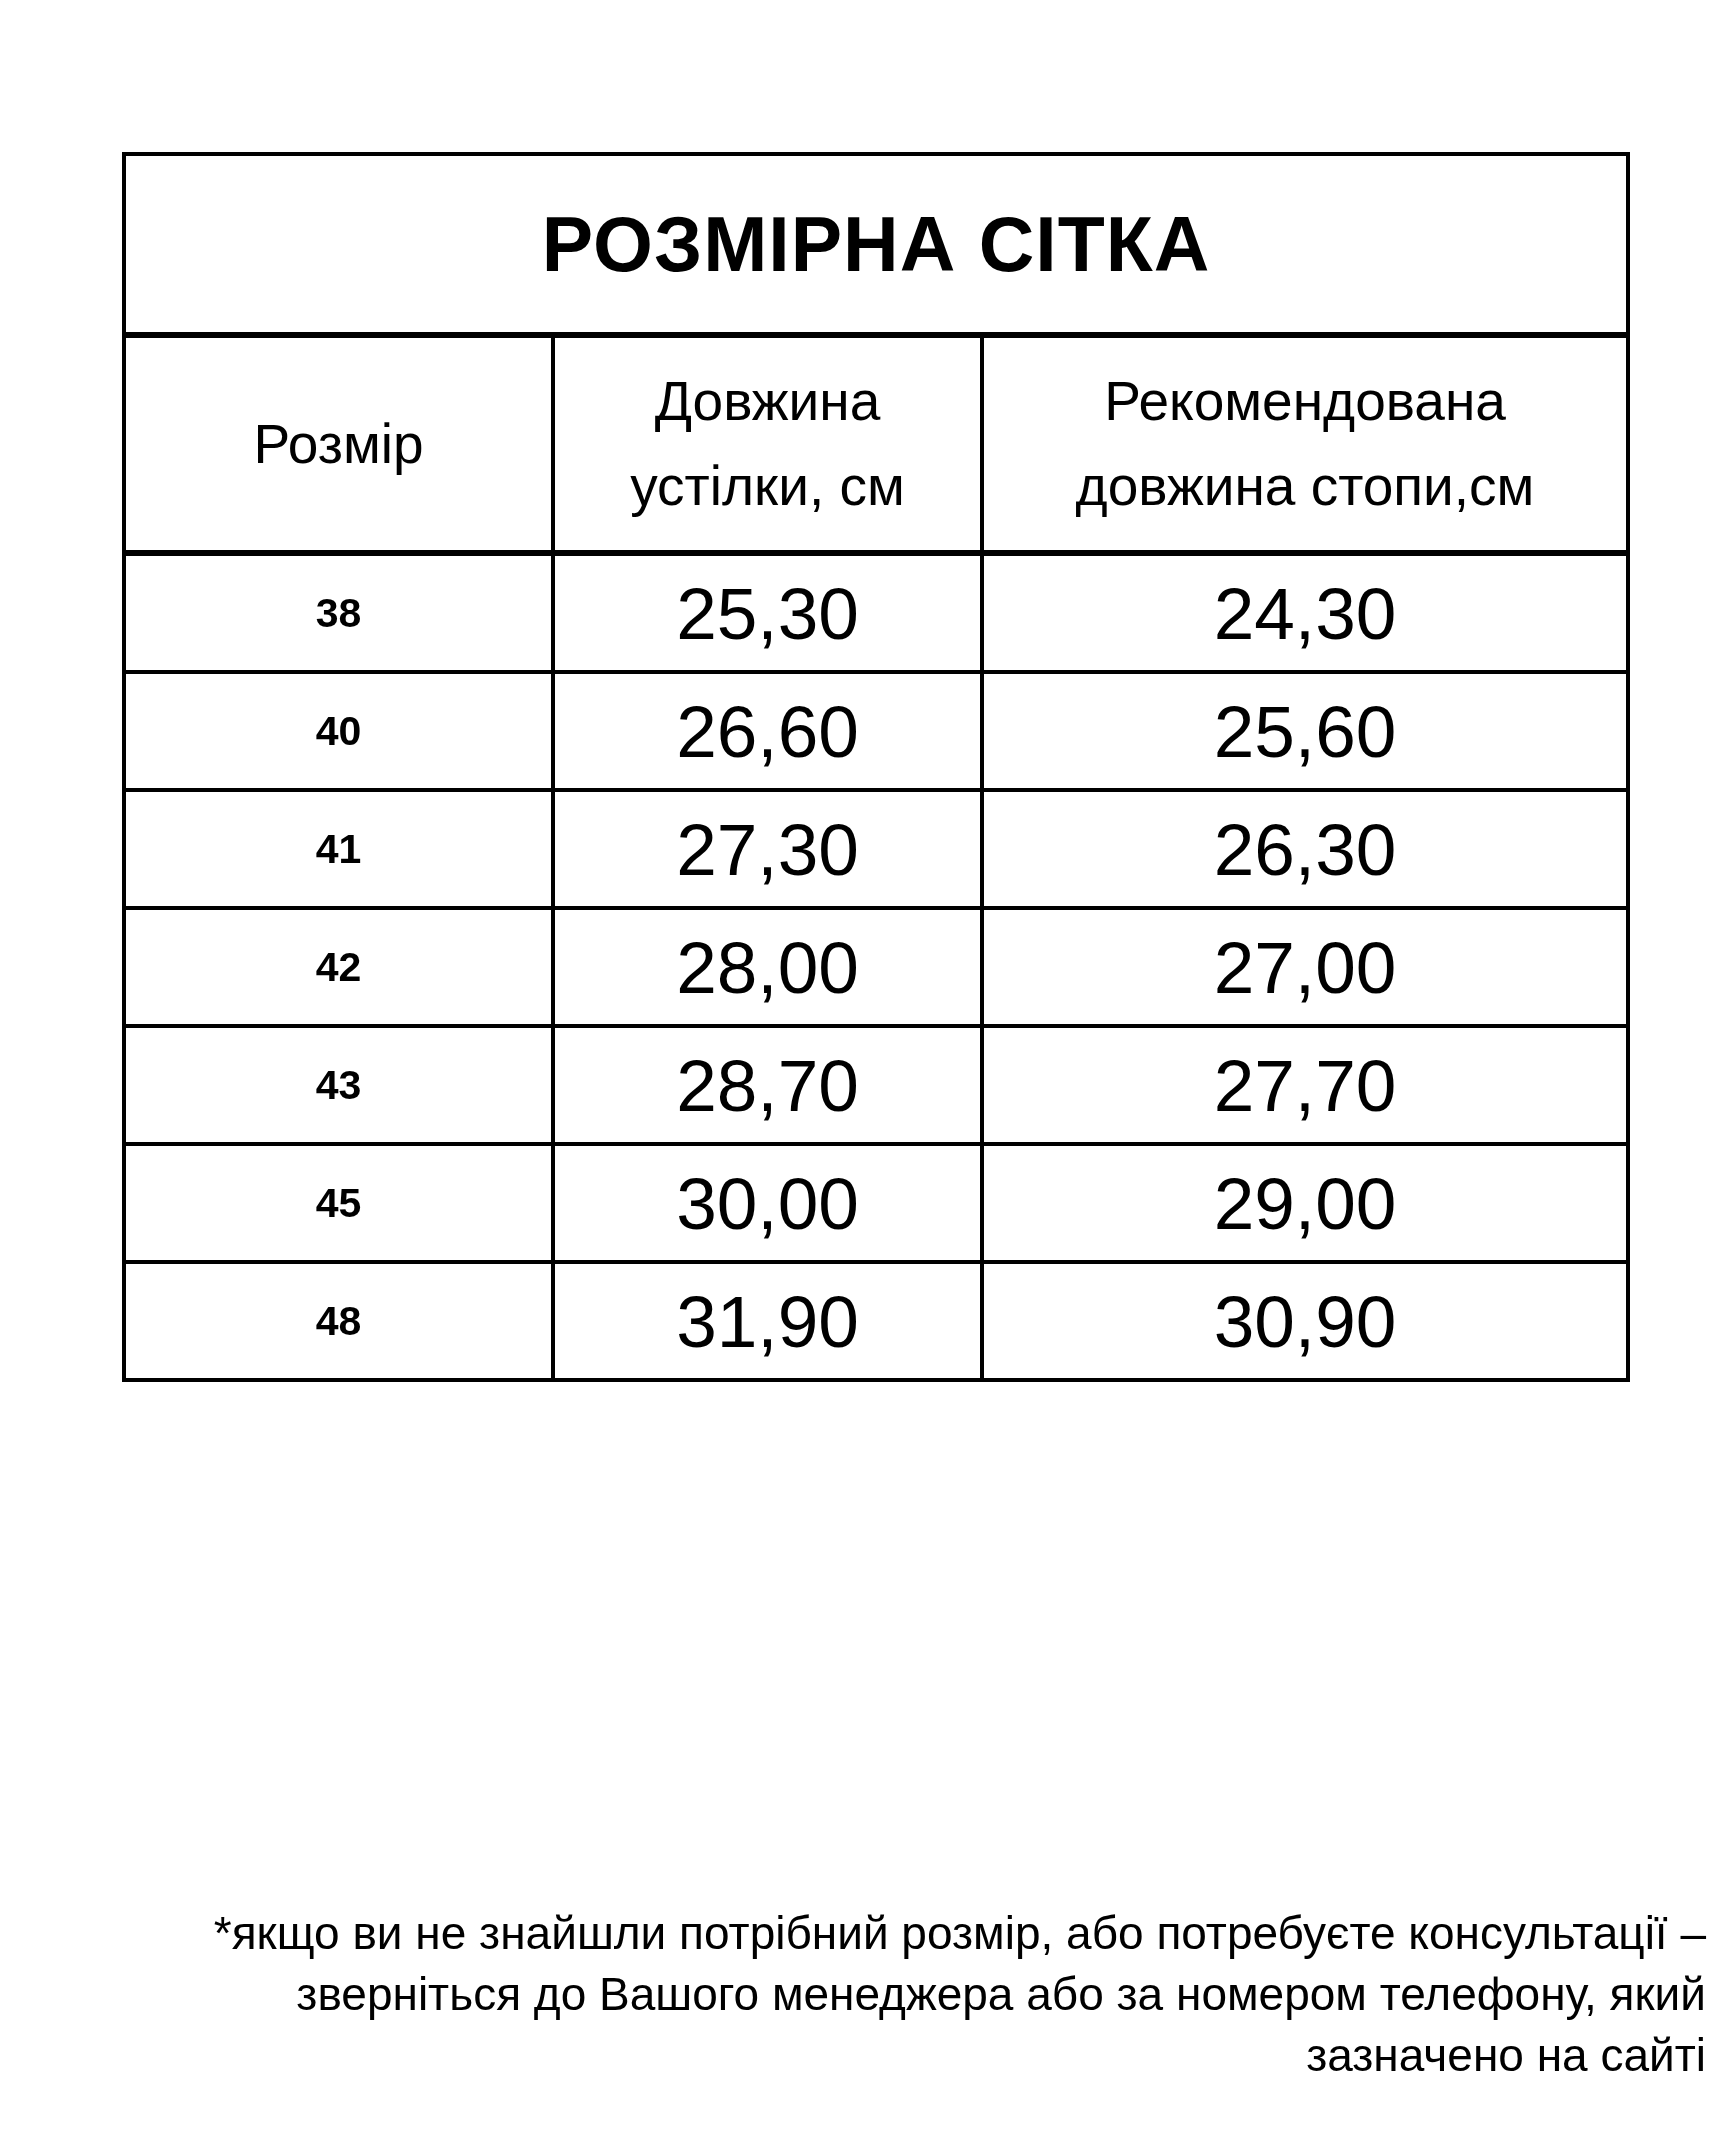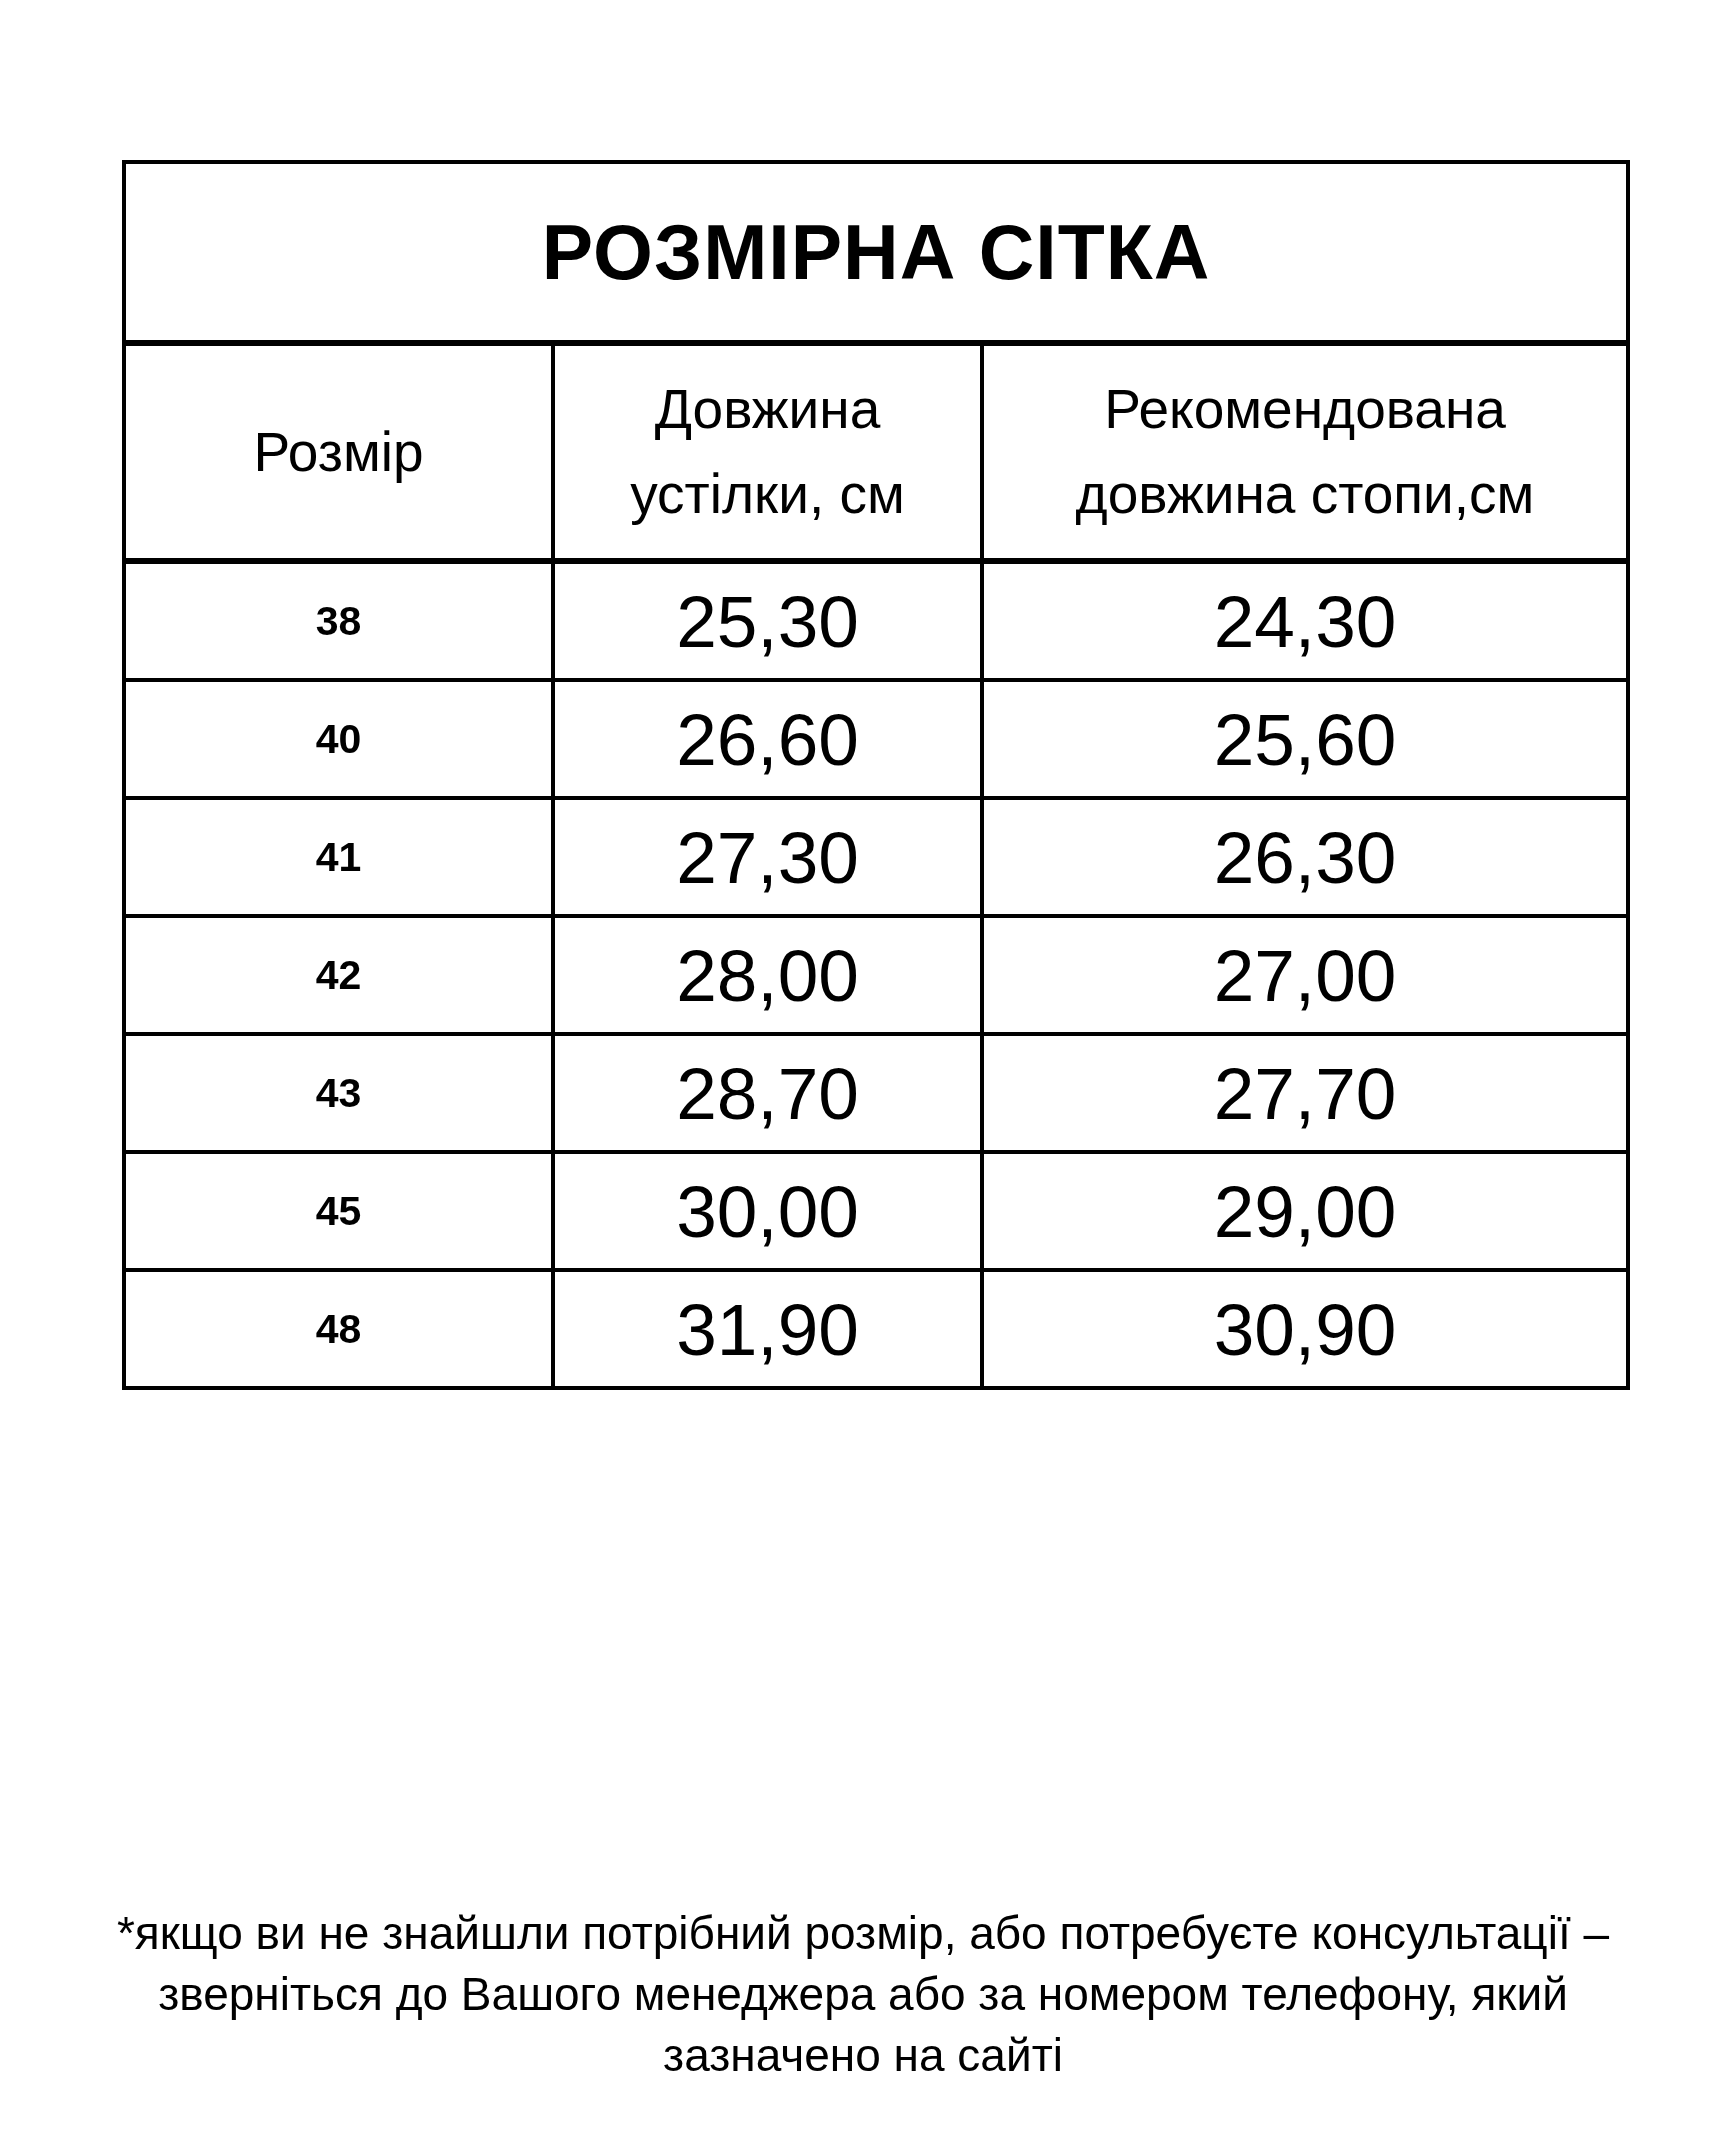--- a/index.html
+++ b/index.html
@@ -10,21 +10,21 @@
     height: 2133px;
     font-family: "Liberation Sans", sans-serif;
     color: #000000;
     position: relative;
     overflow: hidden;
   }
 
   table.size-table {
     position: absolute;
     left: 122px;
-    top: 160px;
+    top: 152px;
     width: 1504px;
     border-collapse: collapse;
     table-layout: fixed;
   }
 
   table.size-table td {
     border: 4px solid #000000;
     text-align: center;
     vertical-align: middle;
     padding: 0;
@@ -57,28 +57,28 @@
     font-weight: 700;
   }
 
   td.val-cell {
     font-size: 73px;
     font-weight: 400;
   }
 
   .footnote {
     position: absolute;
-    left: 51px;
+    left: 82px;
     top: 1903px;
     width: 1624px;
     font-size: 46px;
     line-height: 61px;
     font-weight: 400;
     white-space: pre-line;
-    text-align: center;
+    text-align: right;
   }
 </style>
 </head>
 <body>
 
 <table class="size-table">
   <colgroup>
     <col style="width:429px">
     <col style="width:429px">
     <col style="width:646px">

